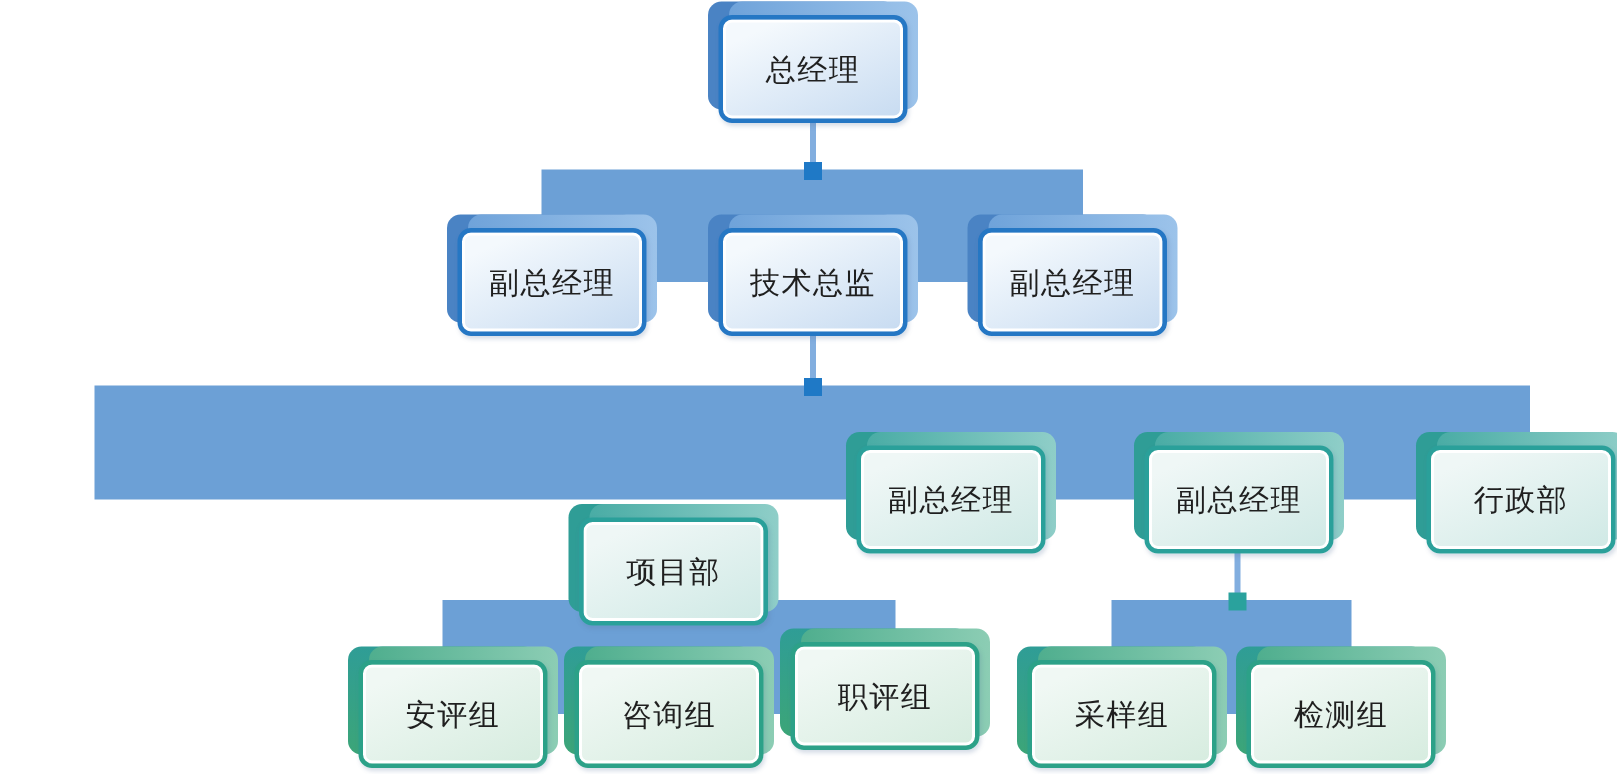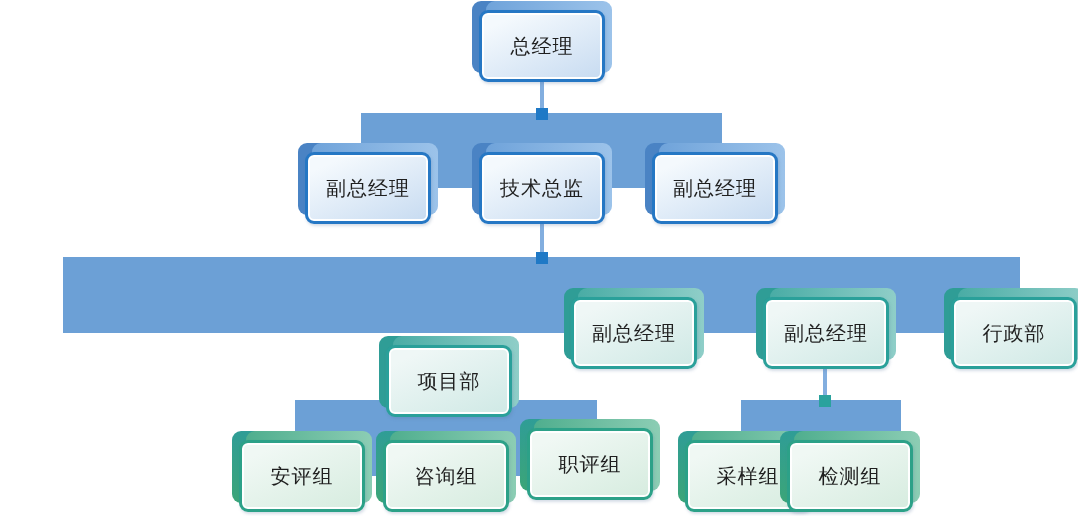--- a/index.html
+++ b/index.html
@@ -189,21 +189,21 @@
     </div>
   </div>
 
   <div class="node green" style="left:685px; top:440px;">
     <div class="back-b"></div>
     <div class="back-a"></div>
     <div class="front">
       <span class="lbl">采样组</span>
     </div>
   </div>
-  <div class="node green" style="left:787px; top:440px;text-align:right;">
+  <div class="node green" style="left:831px; top:440px;text-align:right;">
     <div class="back-b"></div>
     <div class="back-a"></div>
     <div class="front">
       <span class="lbl">检测组</span>
     </div>
   </div>
 
 </div>
 
 </body></html>

